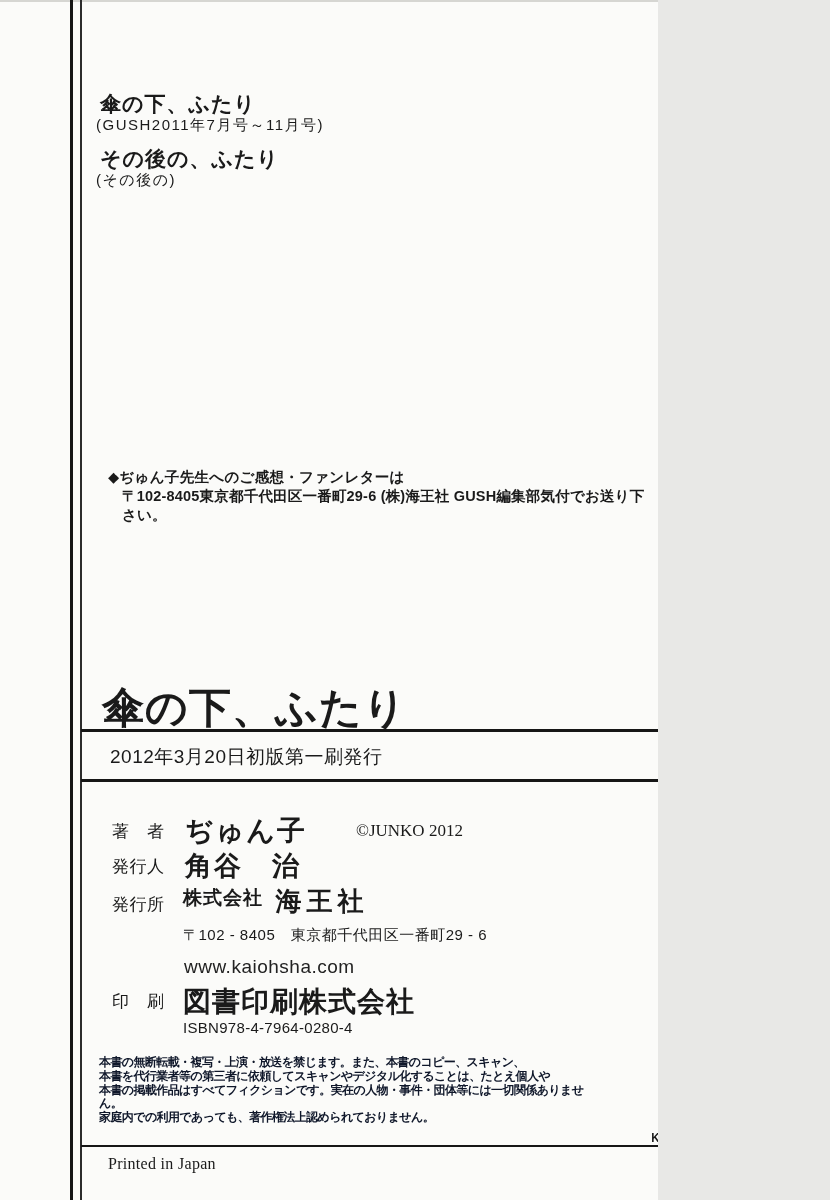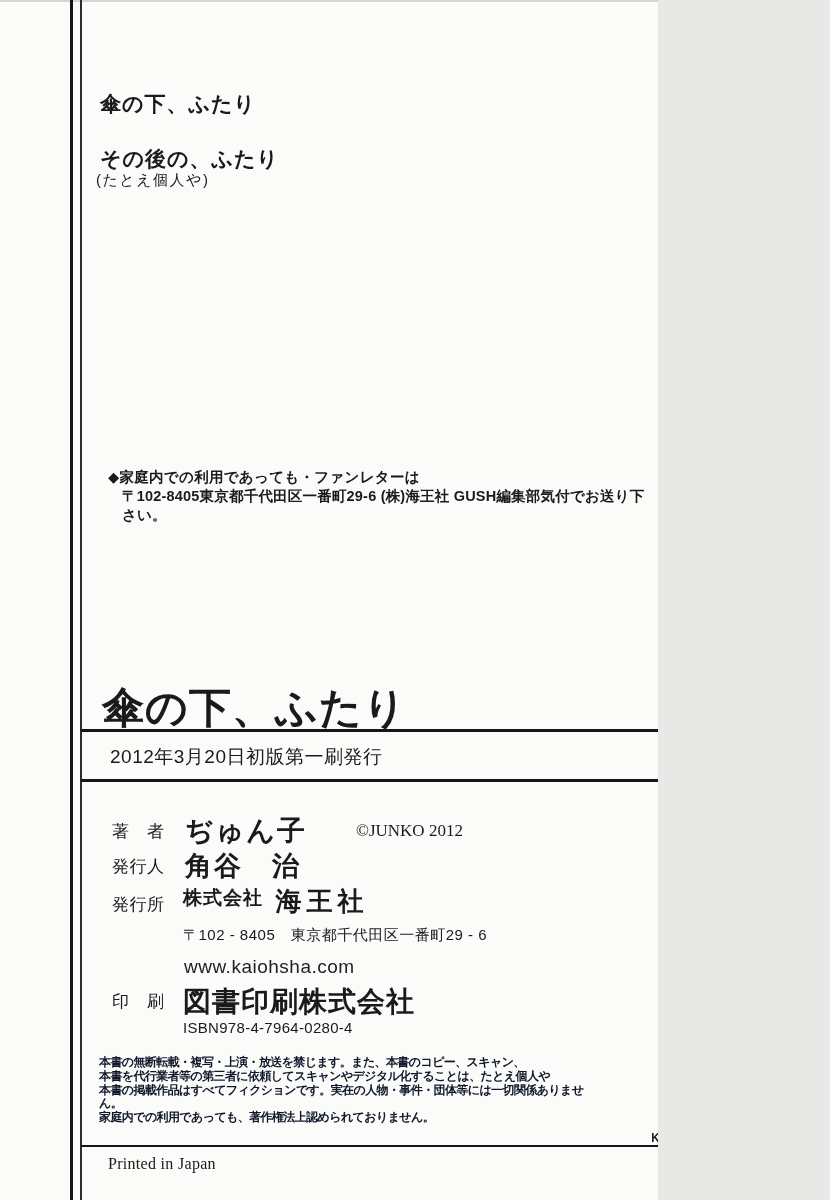--- a/index.html
+++ b/index.html
@@ -57,24 +57,25 @@
 </style>
 </head>
 <body>
 
 <div class="page">
   <div class="topedge"></div>
   <div class="vline-thick"></div>
   <div class="vline-thin"></div>
 
   <div class="chapter-entry-title t1">傘の下、ふたり</div>
+  <div class="chapter-entry-note n1">(GUSH2011年7月号～11月号)</div>
   <div class="chapter-entry-title t2">その後の、ふたり</div>
-  <div class="chapter-entry-note n2">(たとえ個人や)</div>
+  <div class="chapter-entry-note n2">(その後の)</div>
 
-  <div class="fan1">◆家庭内での利用であっても・ファンレターは</div>
+  <div class="fan1">◆ぢゅん子先生へのご感想・ファンレターは</div>
   <div class="fan2">〒102-8405東京都千代田区一番町29-6 (株)海王社 GUSH編集部気付でお送り下さい。</div>
 
   <div class="big-title">傘の下、ふたり</div>
   <div class="hr hr1"></div>
   <div class="date-line">2012年3月20日初版第一刷発行</div>
   <div class="hr hr2"></div>
 
   <div class="row-label lab-author">著　者</div>
   <div class="author-name">ぢゅん子</div>
   <div class="copyright">©JUNKO 2012</div>

